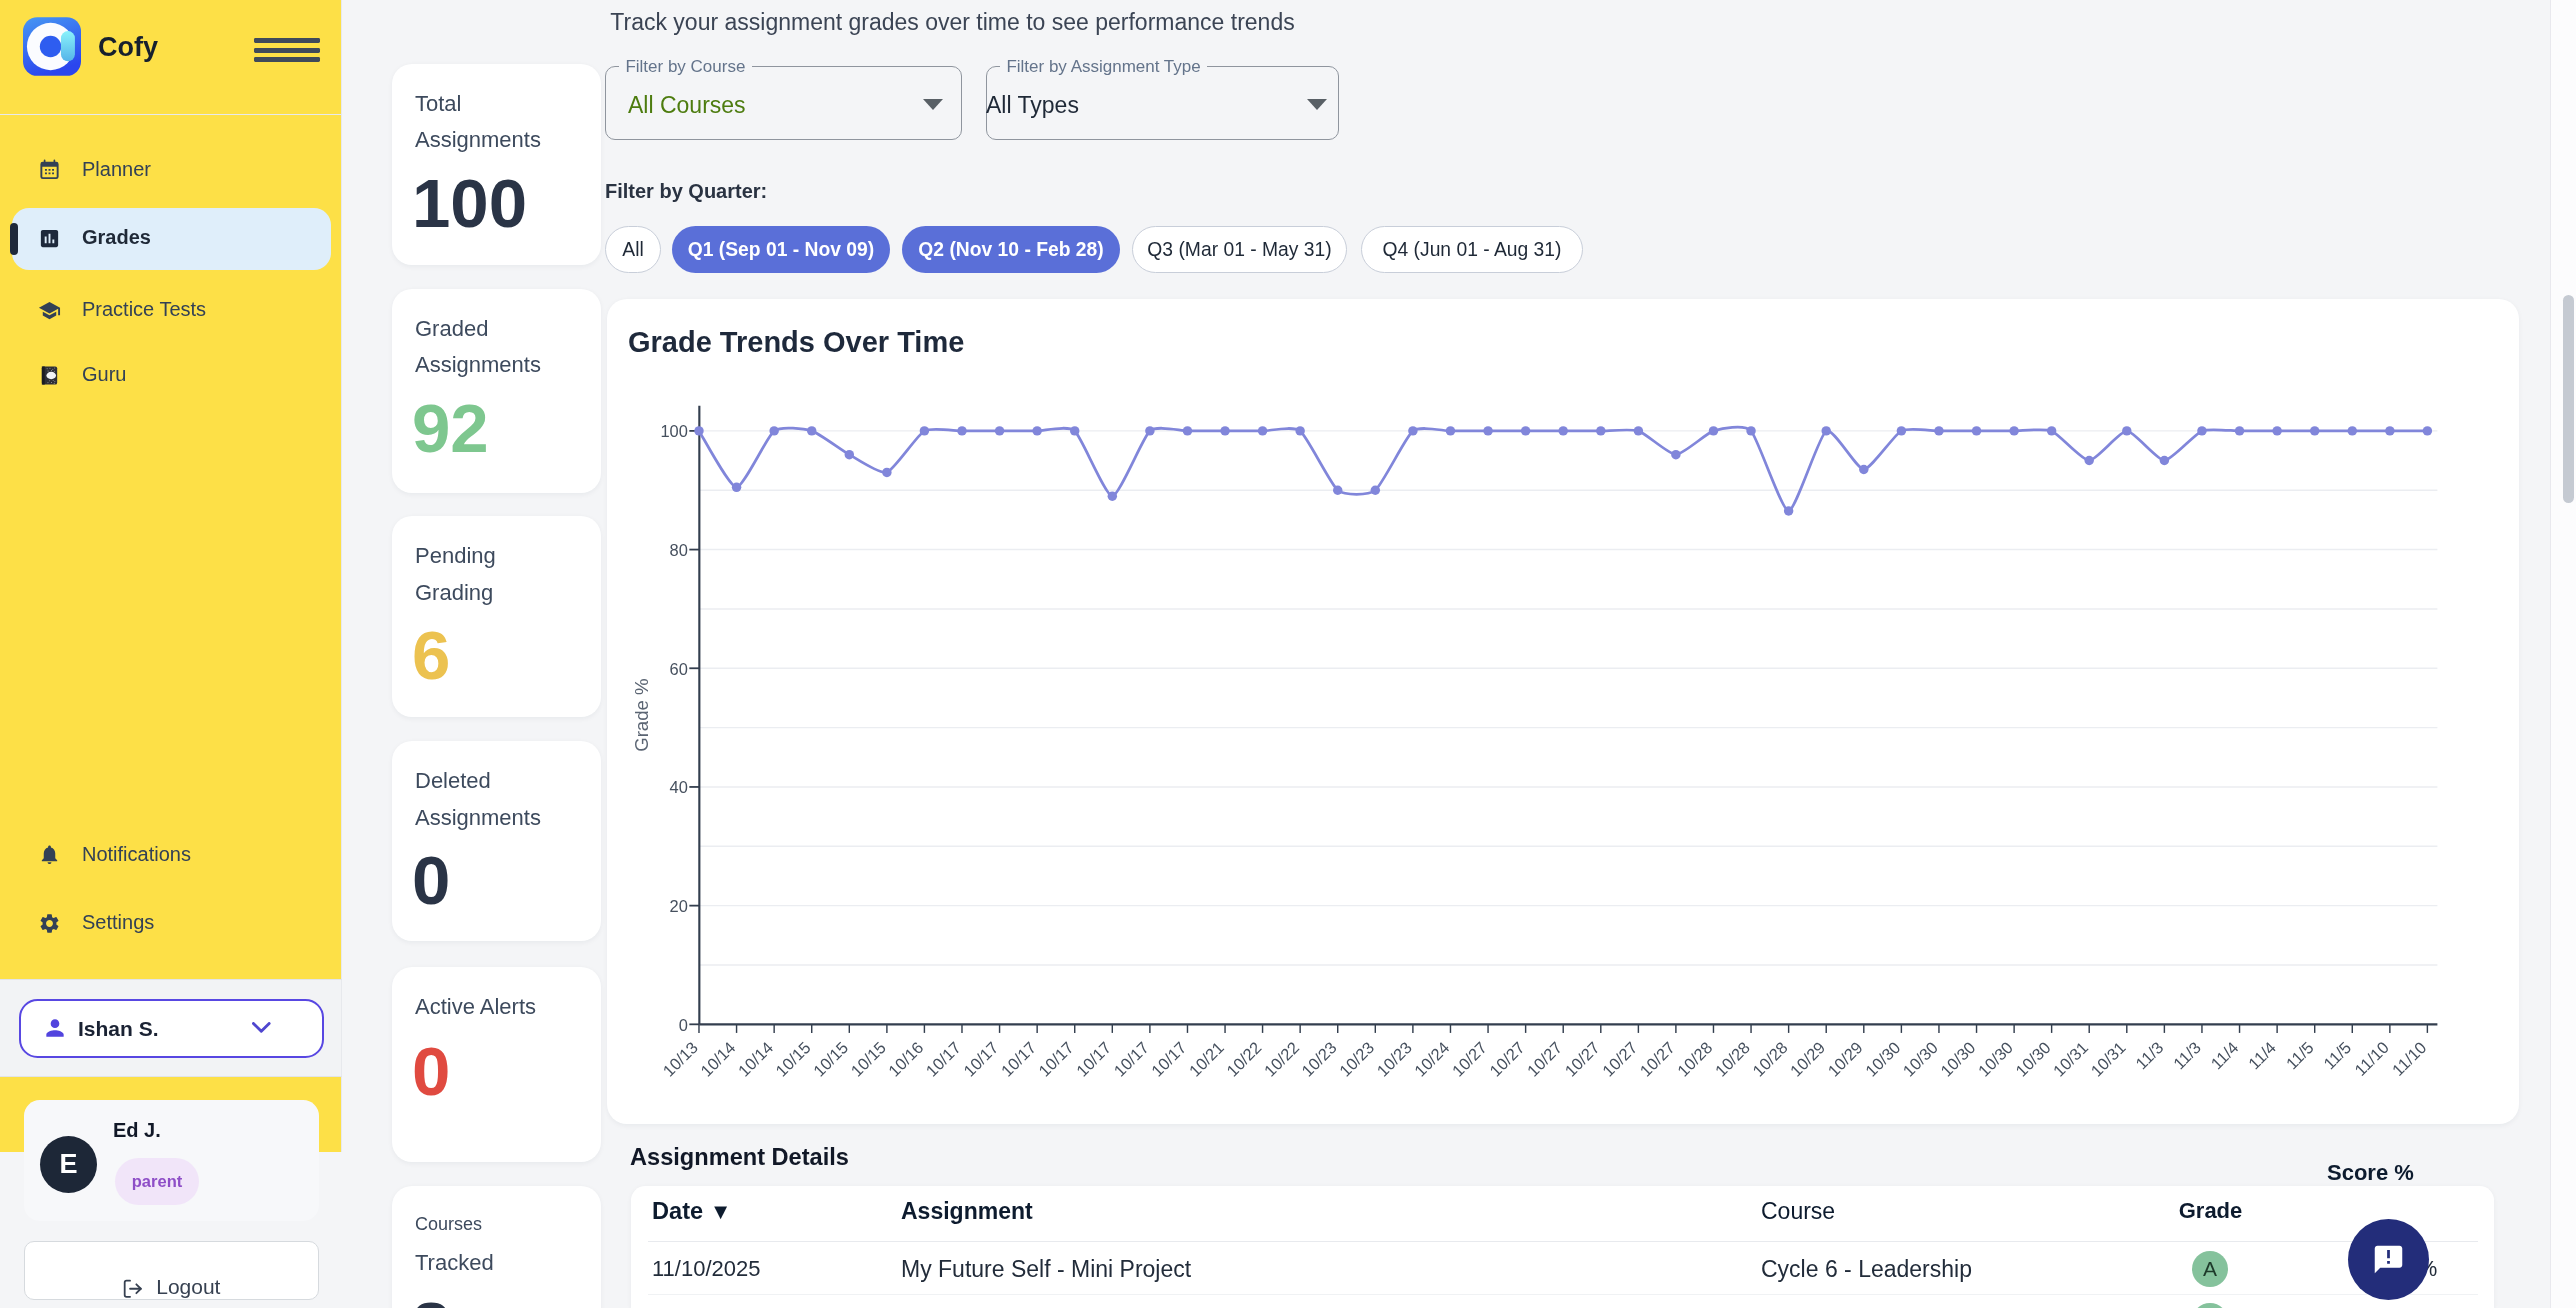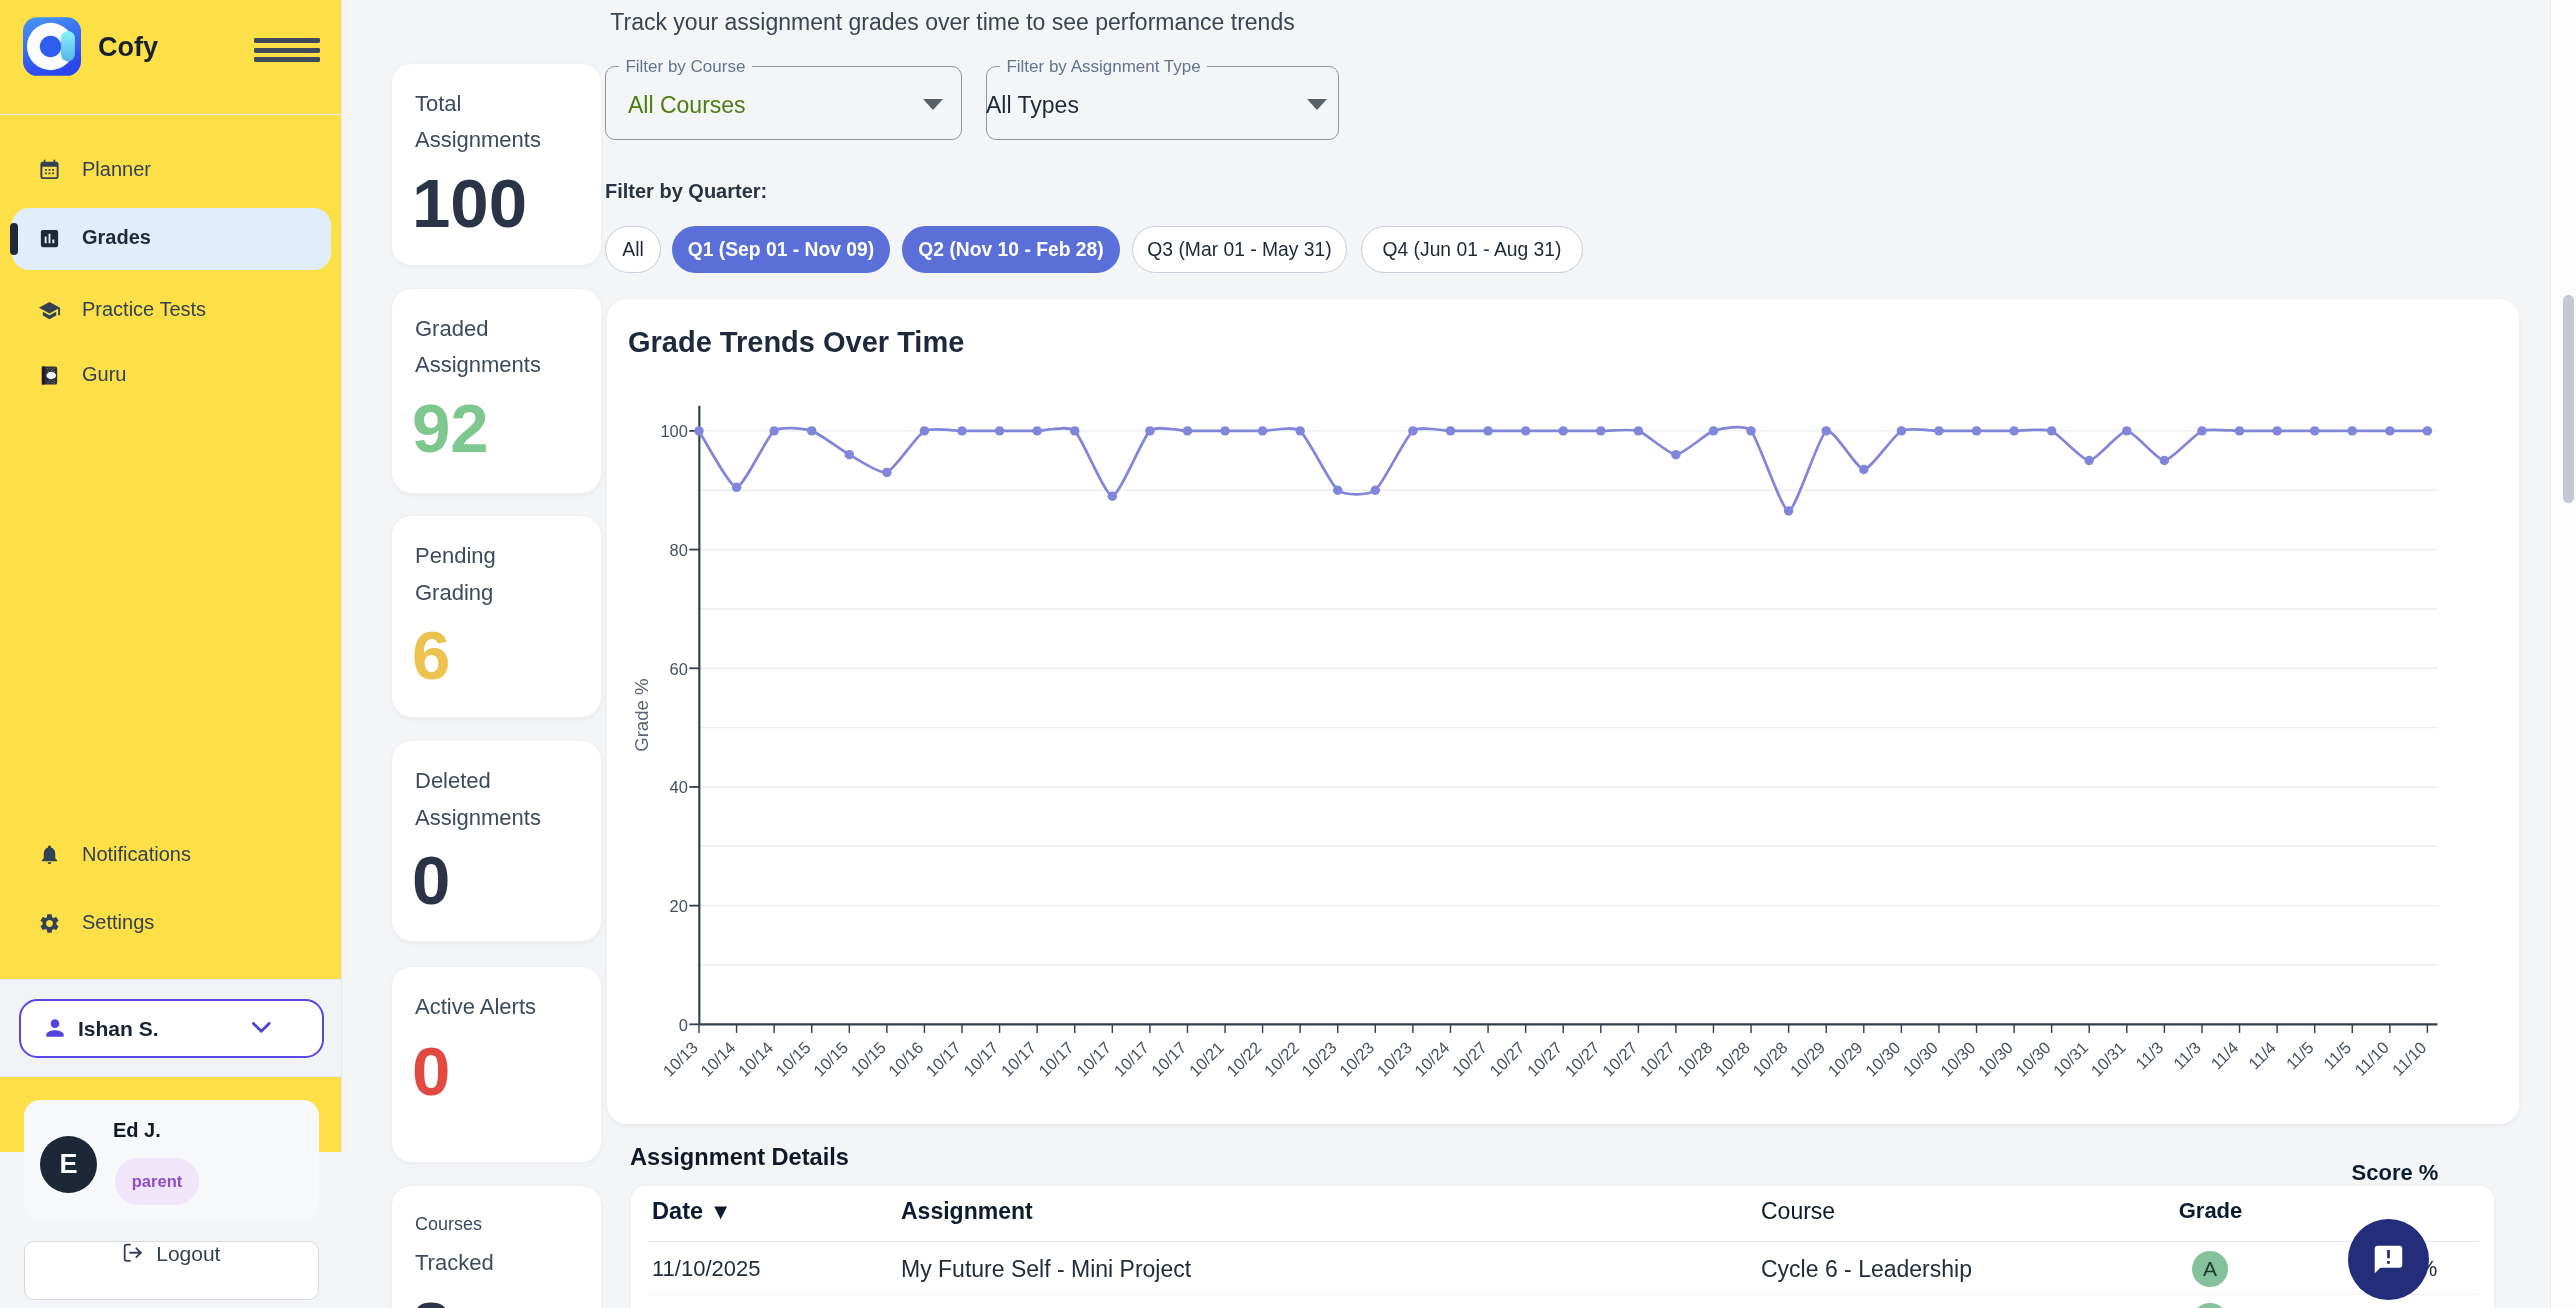--- a/index.html
+++ b/index.html
@@ -82,21 +82,21 @@
         <path d="M12 12c2.21 0 4-1.79 4-4s-1.79-4-4-4-4 1.79-4 4 1.79 4 4 4zm0 2c-2.67 0-8 1.34-8 4v2h16v-2c0-2.66-5.33-4-8-4z"></path>
       </svg></div>
 <div class="abs" style="left:78px;top:1017px;font-size:21px;font-weight:700;color:#1a2233">Ishan S.</div>
 <svg class="abs" style="left:252px;top:1022px" width="18.6" height="11.5" viewBox="0 0 26 16">
       <path d="M2 2 L13 13 L24 2" fill="none" stroke="#4f46cf" stroke-width="4" stroke-linecap="round" stroke-linejoin="round"></path>
     </svg>
 <div class="abs" style="left:23.6px;top:1100px;width:295px;height:121px;background:#f7f8fa;border-radius:15.8px"></div>
 <div class="abs" style="left:40px;top:1136px;width:57px;height:57px;border-radius:50%;background:#1d2737;color:#fff;font-size:27px;font-weight:700;display:flex;align-items:center;justify-content:center">E</div>
 <div class="abs" style="left:113px;top:1119px;font-size:20px;font-weight:700;color:#111827">Ed J.</div>
 <div class="abs" style="left:115px;top:1158px;width:84px;height:47px;background:#f1e5f9;border-radius:23.6px;display:flex;align-items:center;justify-content:center;font-size:16.5px;font-weight:700;color:#8e4ec7">parent</div>
-<div class="abs" style="left:23.6px;top:1241px;width:295px;height:59px;border:1.4px solid #d6dade;border-radius:10px;background:#fff;display:flex;align-items:flex-start;justify-content:center;gap:13px">
+<div class="abs" style="left:23.6px;top:1241px;width:295px;height:59px;border:1.4px solid #d6dade;border-radius:10px;background:#fff;display:flex;align-items:flex-end;justify-content:center;gap:13px">
       <div style="width:21.5px;height:21.5px"><svg viewBox="0 0 24 24" width="100%" height="100%" fill="none" stroke="#374151" stroke-width="2" stroke-linecap="round" stroke-linejoin="round">
           <path d="M9 21H5a2 2 0 0 1-2-2V5a2 2 0 0 1 2-2h4"></path>
           <polyline points="16 17 21 12 16 7"></polyline>
           <line x1="21" y1="12" x2="9" y2="12"></line>
         </svg></div>
       <span style="font-size:21px;color:#374151">Logout</span>
     </div>
 </div>
 <div class="abs" style="left:401px;top:8.6px;width:1103px;text-align:center;font-size:23px;color:#3b4454">Track your assignment grades over time to see performance trends</div>
 <div class="abs" style="left:605px;top:66px;width:357px;height:74px;border:1.4px solid #8f959e;border-radius:10px"></div>
@@ -306,21 +306,21 @@
 <circle cx="2490.6" cy="184.0" r="6.6" fill="#8186da"></circle>
 <circle cx="2543.0" cy="184.0" r="6.6" fill="#8186da"></circle>
 <text x="57" y="581" font-size="26" fill="#5b6573" text-anchor="middle" transform="rotate(-90 57 581)">Grade %</text>
 </svg>
 <div class="abs" style="left:630px;top:1144px;font-size:23.6px;font-weight:700;color:#111827">Assignment Details</div>
 <div class="abs" style="left:631px;top:1186px;width:1863px;height:122px;background:#fff;border-radius:14.3px 14.3px 0 0;box-shadow:0 1.4px 5.7px rgba(20,30,60,.05)"></div>
 <div class="abs" style="left:652px;top:1198px;font-size:23.6px;font-weight:700;color:#0d1b2e">Date <span style="font-size:22px">▼</span></div>
 <div class="abs" style="left:901px;top:1198px;font-size:23px;font-weight:700;color:#0d1b2e">Assignment</div>
 <div class="abs" style="left:1761px;top:1198px;font-size:23px;font-weight:400;color:#0d1b2e">Course</div>
 <div class="abs" style="left:2148px;top:1198px;width:125px;text-align:center;font-size:22px;font-weight:700;color:#0d1b2e">Grade</div>
-<div class="abs" style="left:2327px;top:1160px;width:136px;text-align:center;font-size:22px;font-weight:700;color:#0d1b2e">Score %</div>
+<div class="abs" style="left:2327px;top:1160px;width:136px;font-size:22px;font-weight:700;color:#0d1b2e">Score %</div>
 <div class="abs" style="left:648px;top:1241px;width:1830px;height:1.4px;background:#e8eaee"></div>
 <div class="abs" style="left:652px;top:1256px;font-size:22px;color:#222c3a;letter-spacing:0">11/10/2025</div>
 <div class="abs" style="left:901px;top:1256px;font-size:23px;color:#222c3a">My Future Self - Mini Project</div>
 <div class="abs" style="left:1761px;top:1256px;font-size:23px;color:#222c3a">Cycle 6 - Leadership</div>
 <div class="abs" style="left:2192px;top:1251px;width:36px;height:36px;border-radius:50%;background:#85c29c;display:flex;align-items:center;justify-content:center;font-size:21px;color:#1e3a2a">A</div>
 <div class="abs" style="left:2381px;top:1256px;font-size:22px;color:#222c3a">100%</div>
 <div class="abs" style="left:648px;top:1294px;width:1830px;height:1.4px;background:#f0f2f4"></div>
 <div class="abs" style="left:2192px;top:1303px;width:36px;height:36px;border-radius:50%;background:#85c29c"></div>
 <div class="abs" style="left:2348px;top:1219px;width:81px;height:81px;border-radius:50%;background:#232d7a;display:flex;align-items:center;justify-content:center">
     <div style="width:33px;height:33px"><svg viewBox="0 0 24 24" width="100%" height="100%" fill="#ffffff">

